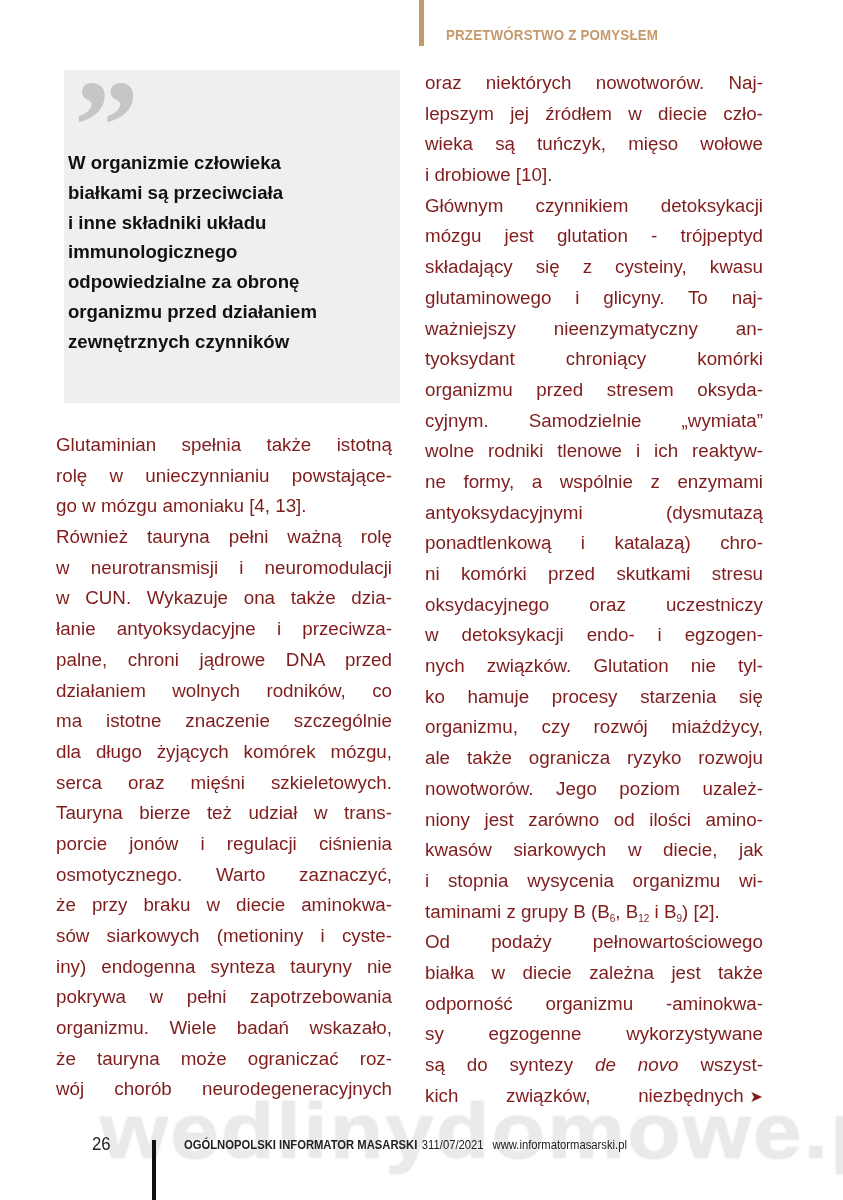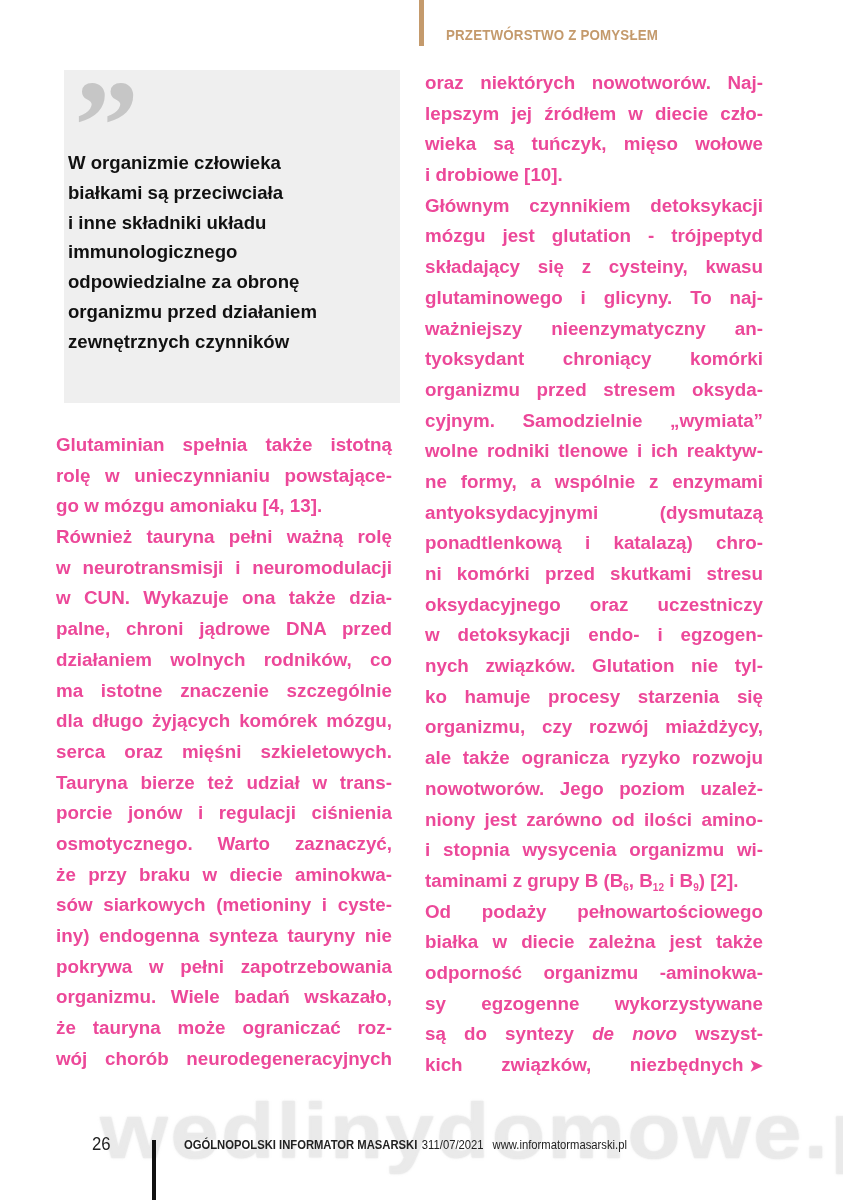--- a/index.html
+++ b/index.html
@@ -18,21 +18,21 @@
   }
   .quote-mark {
     position: absolute; left: 10px; top: -10px; font-family: "Liberation Serif", serif;
     font-size: 130px; font-weight: bold; color: #c6c6c6; line-height: 1; letter-spacing: -6px;
   }
   .quote-text {
     position: absolute; left: 4px; top: 78px; width: 310px; font-size: 18.6px; font-weight: bold;
     line-height: 29.8px; color: #111;
   }
   .quote-text span { display: block; white-space: nowrap; }
-  .col { position: absolute; font-size: 18.8px; line-height: 30.7px; color: #ec4899; font-weight: bold; }
+  .col { position: absolute; font-size: 18.8px; line-height: 30.7px; color: #7f1d1d; }
   .col-left { left: 56px; top: 430px; width: 336px; }
   .col-right { left: 425px; top: 68px; width: 338px; }
   .line { display: block; white-space: nowrap; text-align: justify; text-align-last: justify; height: 30.7px; }
   .line.last { text-align-last: left; }
   sub { font-size: 10px; vertical-align: -4px; line-height: 0; }
   .arrow { font-size: 16px; margin-left: 6px; }
   .watermark {
     position: absolute; left: 100px; top: 1086px; font-size: 78px; font-weight: bold;
     color: rgba(235,235,235,0.9); letter-spacing: 2px; white-space: nowrap;
     text-shadow: 0 0 2px rgba(200,200,200,0.6); transform: scaleX(1.12); transform-origin: left center;
@@ -63,20 +63,21 @@
   </div>
 </div>
 
 <div class="col col-left">
   <span class="line">Glutaminian spełnia także istotną</span>
   <span class="line">rolę w unieczynnianiu powstające-</span>
   <span class="line last">go w mózgu amoniaku [4, 13].</span>
   <span class="line">Również tauryna pełni ważną rolę</span>
   <span class="line">w neurotransmisji i neuromodulacji</span>
   <span class="line">w CUN. Wykazuje ona także dzia-</span>
+  <span class="line">łanie antyoksydacyjne i przeciwza-</span>
   <span class="line">palne, chroni jądrowe DNA przed</span>
   <span class="line">działaniem wolnych rodników, co</span>
   <span class="line">ma istotne znaczenie szczególnie</span>
   <span class="line">dla długo żyjących komórek mózgu,</span>
   <span class="line">serca oraz mięśni szkieletowych.</span>
   <span class="line">Tauryna bierze też udział w trans-</span>
   <span class="line">porcie jonów i regulacji ciśnienia</span>
   <span class="line">osmotycznego. Warto zaznaczyć,</span>
   <span class="line">że przy braku w diecie aminokwa-</span>
   <span class="line">sów siarkowych (metioniny i cyste-</span>
@@ -106,20 +107,21 @@
   <span class="line">ponadtlenkową i katalazą) chro-</span>
   <span class="line">ni komórki przed skutkami stresu</span>
   <span class="line">oksydacyjnego oraz uczestniczy</span>
   <span class="line">w detoksykacji endo- i egzogen-</span>
   <span class="line">nych związków. Glutation nie tyl-</span>
   <span class="line">ko hamuje procesy starzenia się</span>
   <span class="line">organizmu, czy rozwój miażdżycy,</span>
   <span class="line">ale także ogranicza ryzyko rozwoju</span>
   <span class="line">nowotworów. Jego poziom uzależ-</span>
   <span class="line">niony jest zarówno od ilości amino-</span>
+  <span class="line">kwasów siarkowych w diecie, jak</span>
   <span class="line">i stopnia wysycenia organizmu wi-</span>
   <span class="line last"><span>taminami z grupy B (B</span><sub>6</sub><span>, B</span><sub>12</sub><span> i B</span><sub>9</sub><span>) [2].</span></span>
   <span class="line">Od podaży pełnowartościowego</span>
   <span class="line">białka w diecie zależna jest także</span>
   <span class="line">odporność organizmu -aminokwa-</span>
   <span class="line">sy egzogenne wykorzystywane</span>
   <span class="line"><span>są do syntezy </span><i>de novo</i><span> wszyst-</span></span>
   <span class="line"><span>kich związków, niezbędnych</span><span class="arrow">➤</span></span>
 </div>
 

